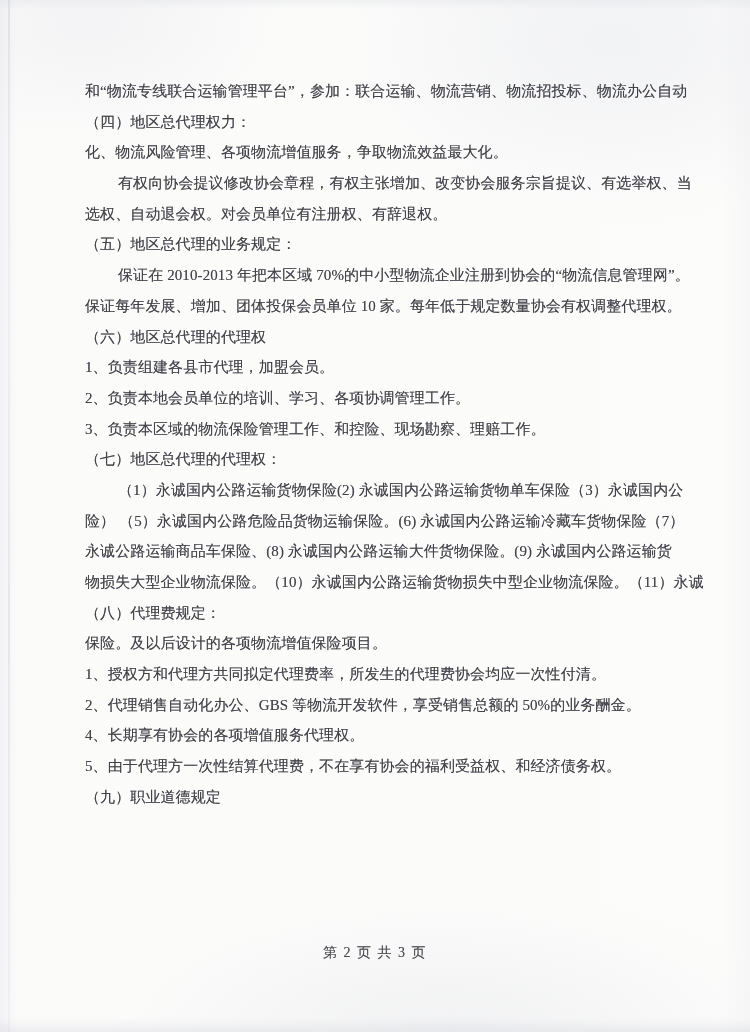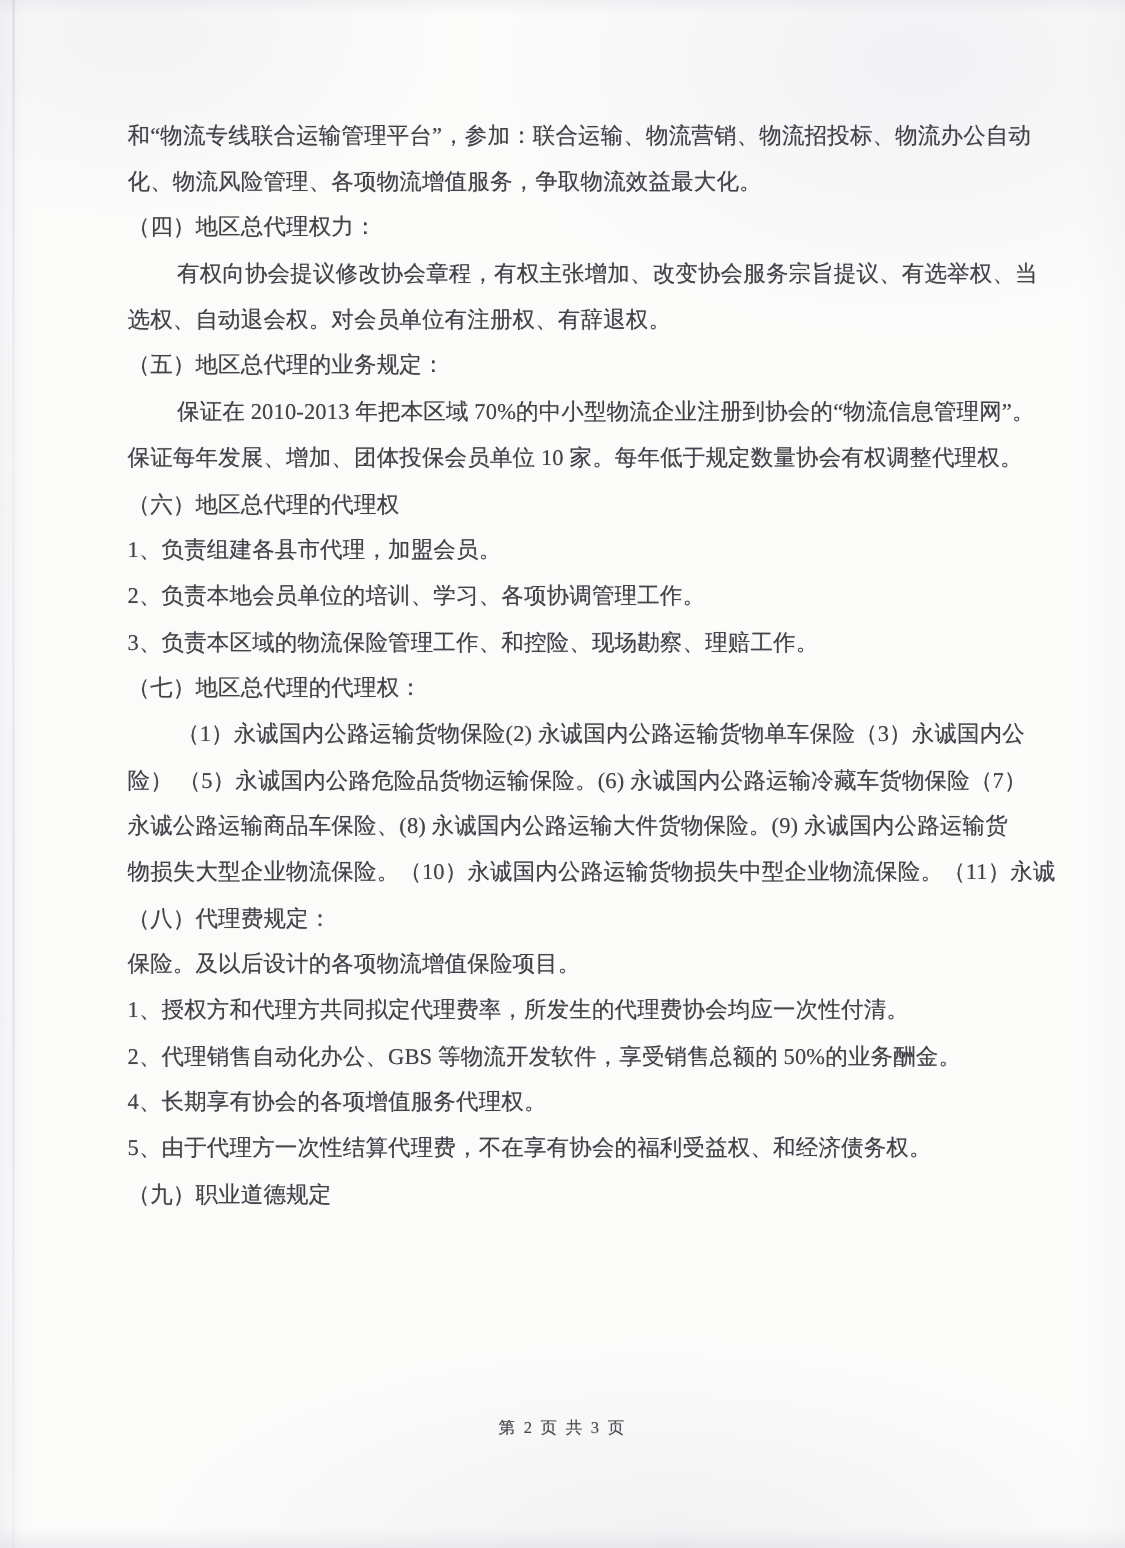--- a/index.html
+++ b/index.html
@@ -62,38 +62,38 @@
   }
   .doc-line.indent {
     padding-left: 33px;
   }
   .page-footer {
     position: absolute;
     left: 0;
     top: 944px;
     width: 750px;
     text-align: center;
-    font-size: 11px;
+    font-size: 14px;
     letter-spacing: 1.5px;
     color: #4a4a52;
     text-shadow: 0 0 0.5px rgba(74,74,82,0.5);
   }
 </style>
 </head>
 <body>
 
 <div class="scan-page">
   <div class="edge-top"></div>
   <div class="edge-line"></div>
   <div class="edge-bottom"></div>
 
   <div class="doc-text">
       <div class="doc-line">和“物流专线联合运输管理平台”，参加：联合运输、物流营销、物流招投标、物流办公自动</div>
+      <div class="doc-line">（四）地区总代理权力：</div>
       <div class="doc-line">化、物流风险管理、各项物流增值服务，争取物流效益最大化。</div>
-      <div class="doc-line">（四）地区总代理权力：</div>
       <div class="doc-line indent">有权向协会提议修改协会章程，有权主张增加、改变协会服务宗旨提议、有选举权、当</div>
       <div class="doc-line">选权、自动退会权。对会员单位有注册权、有辞退权。</div>
       <div class="doc-line">（五）地区总代理的业务规定：</div>
       <div class="doc-line indent">保证在 2010-2013 年把本区域 70%的中小型物流企业注册到协会的“物流信息管理网”。</div>
       <div class="doc-line">保证每年发展、增加、团体投保会员单位 10 家。每年低于规定数量协会有权调整代理权。</div>
       <div class="doc-line">（六）地区总代理的代理权</div>
       <div class="doc-line">1、负责组建各县市代理，加盟会员。</div>
       <div class="doc-line">2、负责本地会员单位的培训、学习、各项协调管理工作。</div>
       <div class="doc-line">3、负责本区域的物流保险管理工作、和控险、现场勘察、理赔工作。</div>
       <div class="doc-line">（七）地区总代理的代理权：</div>

